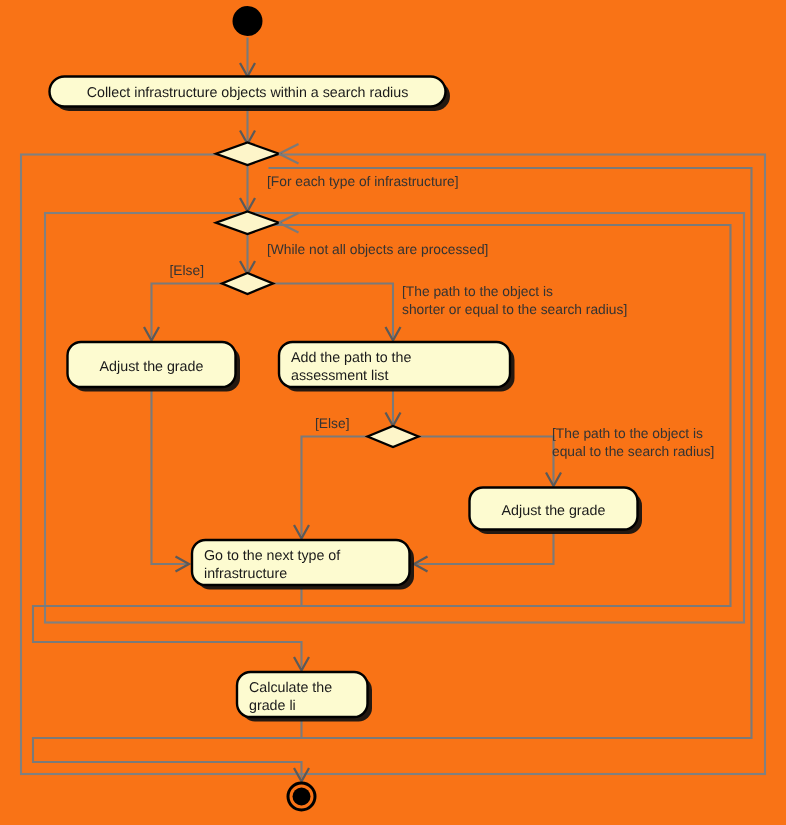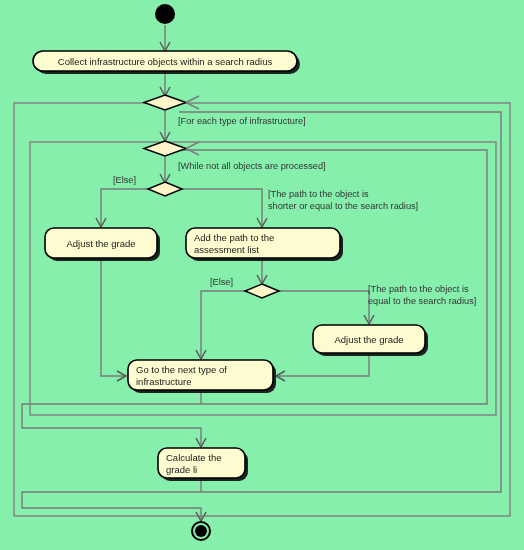--- a/index.html
+++ b/index.html
@@ -8,21 +8,21 @@
     padding: 0;
     background: #ffffff;
   }
   body {
     font-family: "Liberation Sans", sans-serif;
   }
   #diagram-root {
     position: relative;
     width: 524px;
     height: 550px;
-    background: #86efac;
+    background: #f97316;
     overflow: hidden;
   }
   svg#activity-diagram {
     display: block;
     width: 524px;
     height: 550px;
   }
   .act-box-rect {
     fill: #fdfbd0;
     stroke: #000000;

